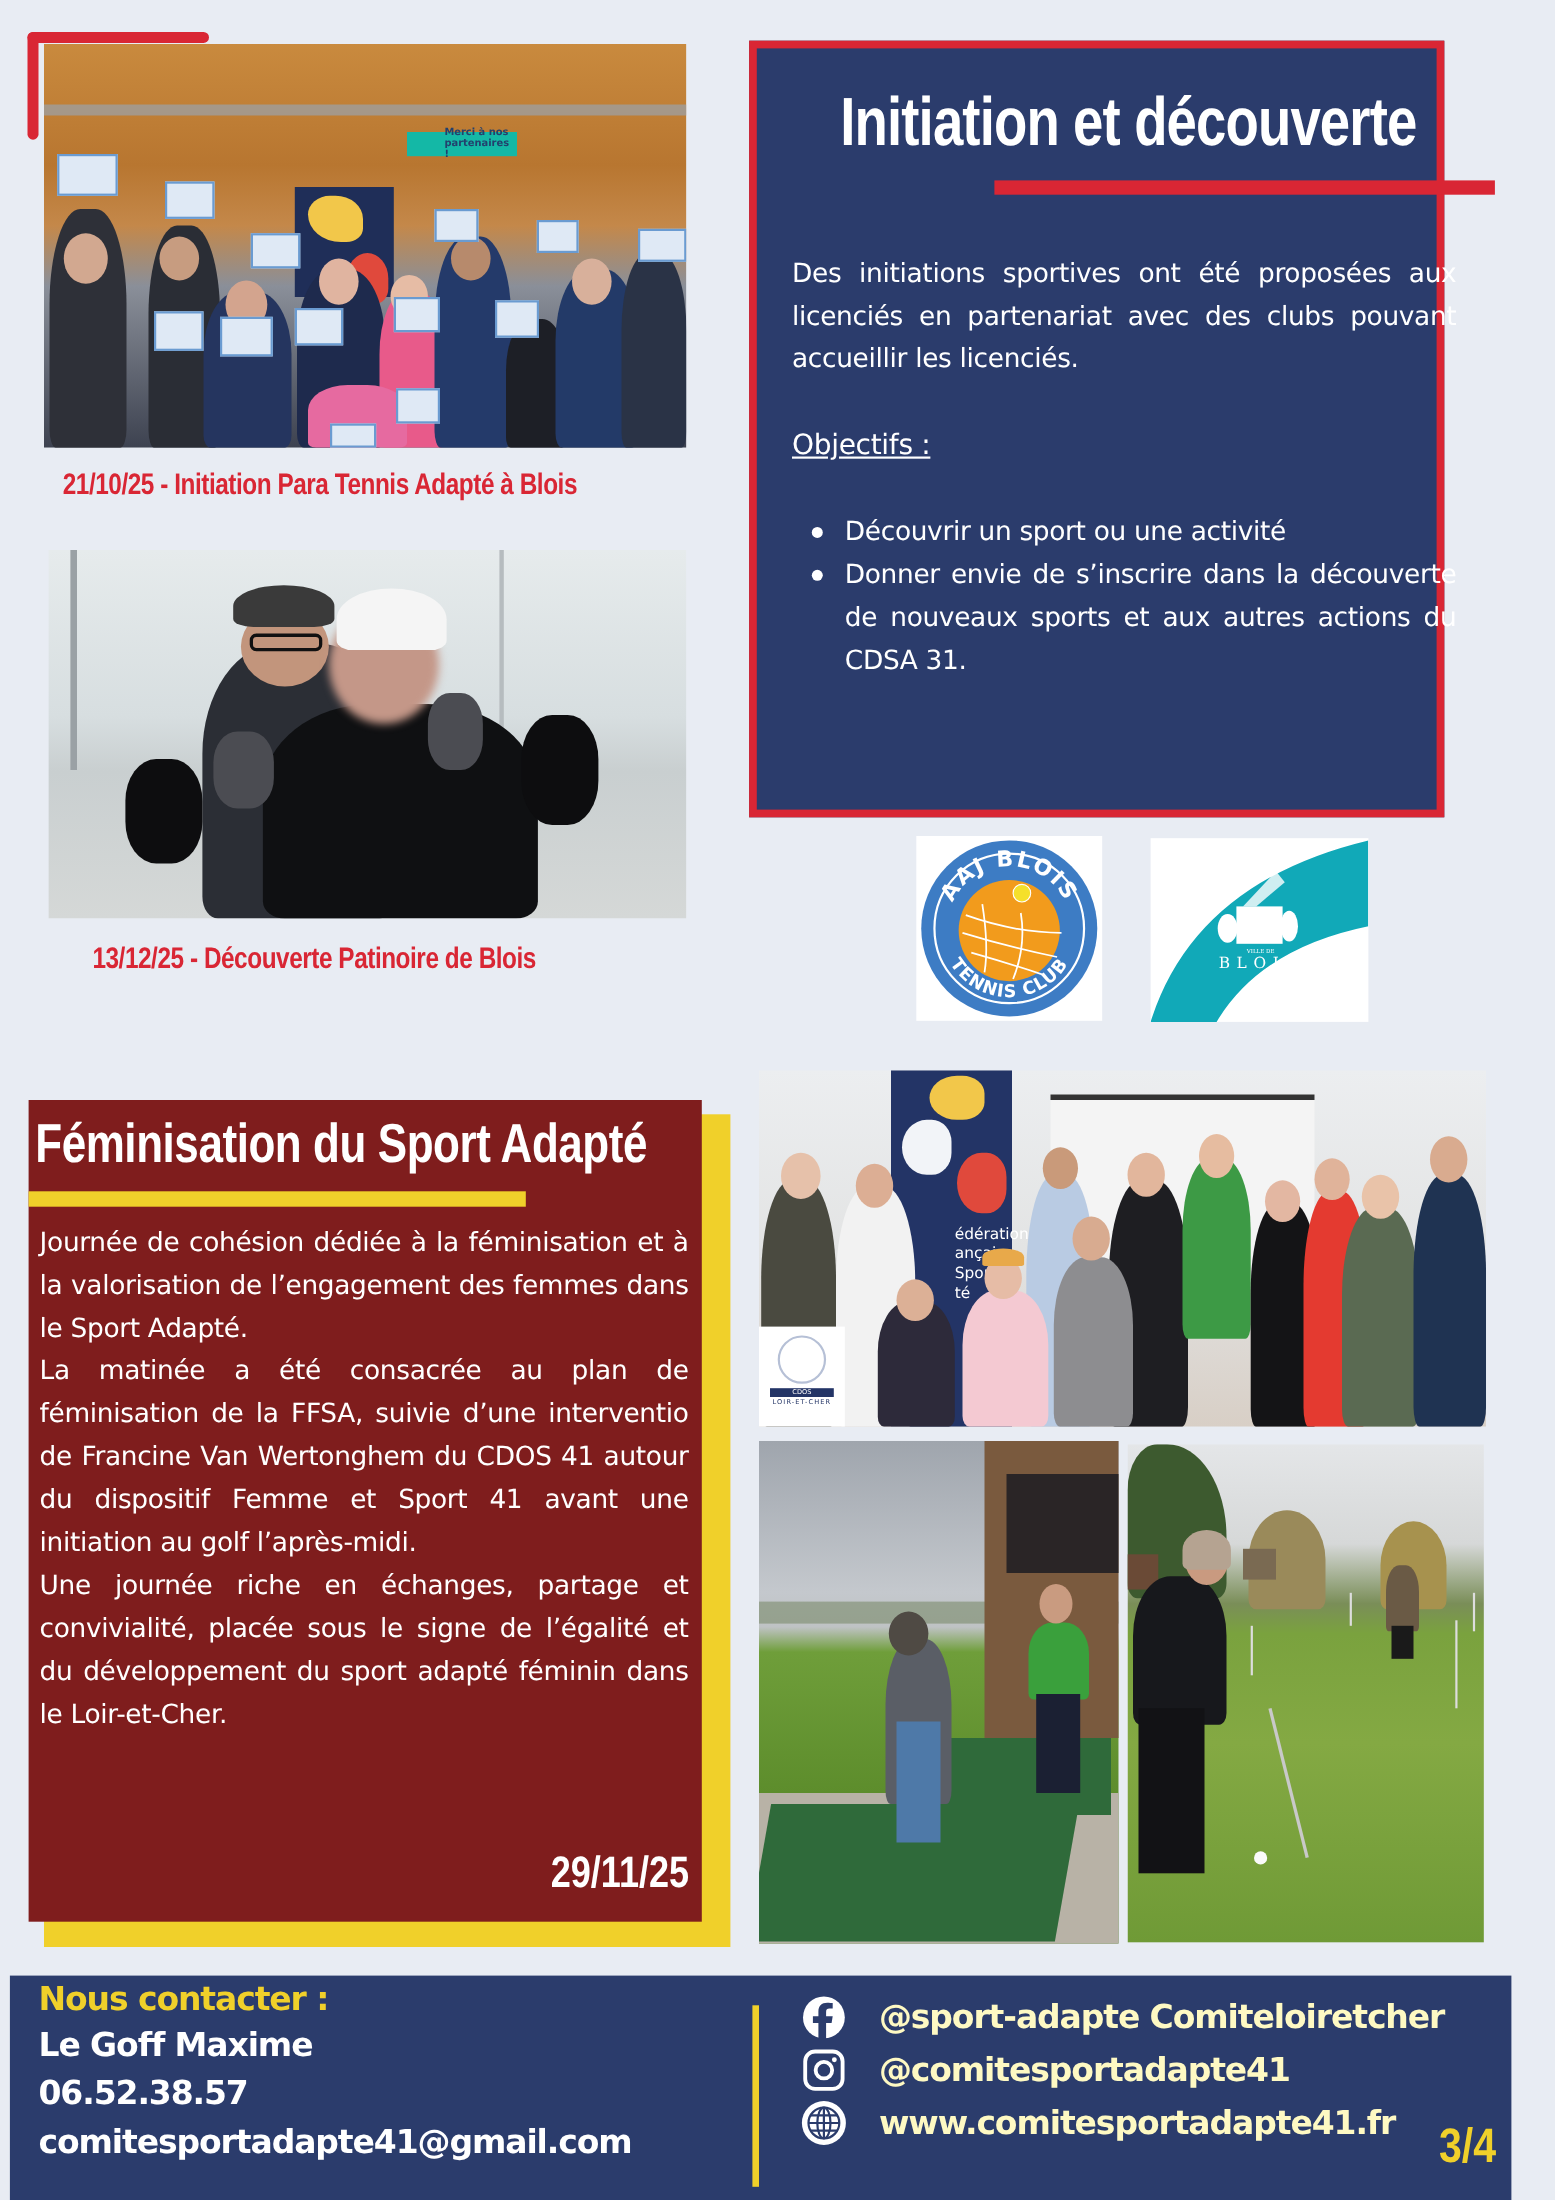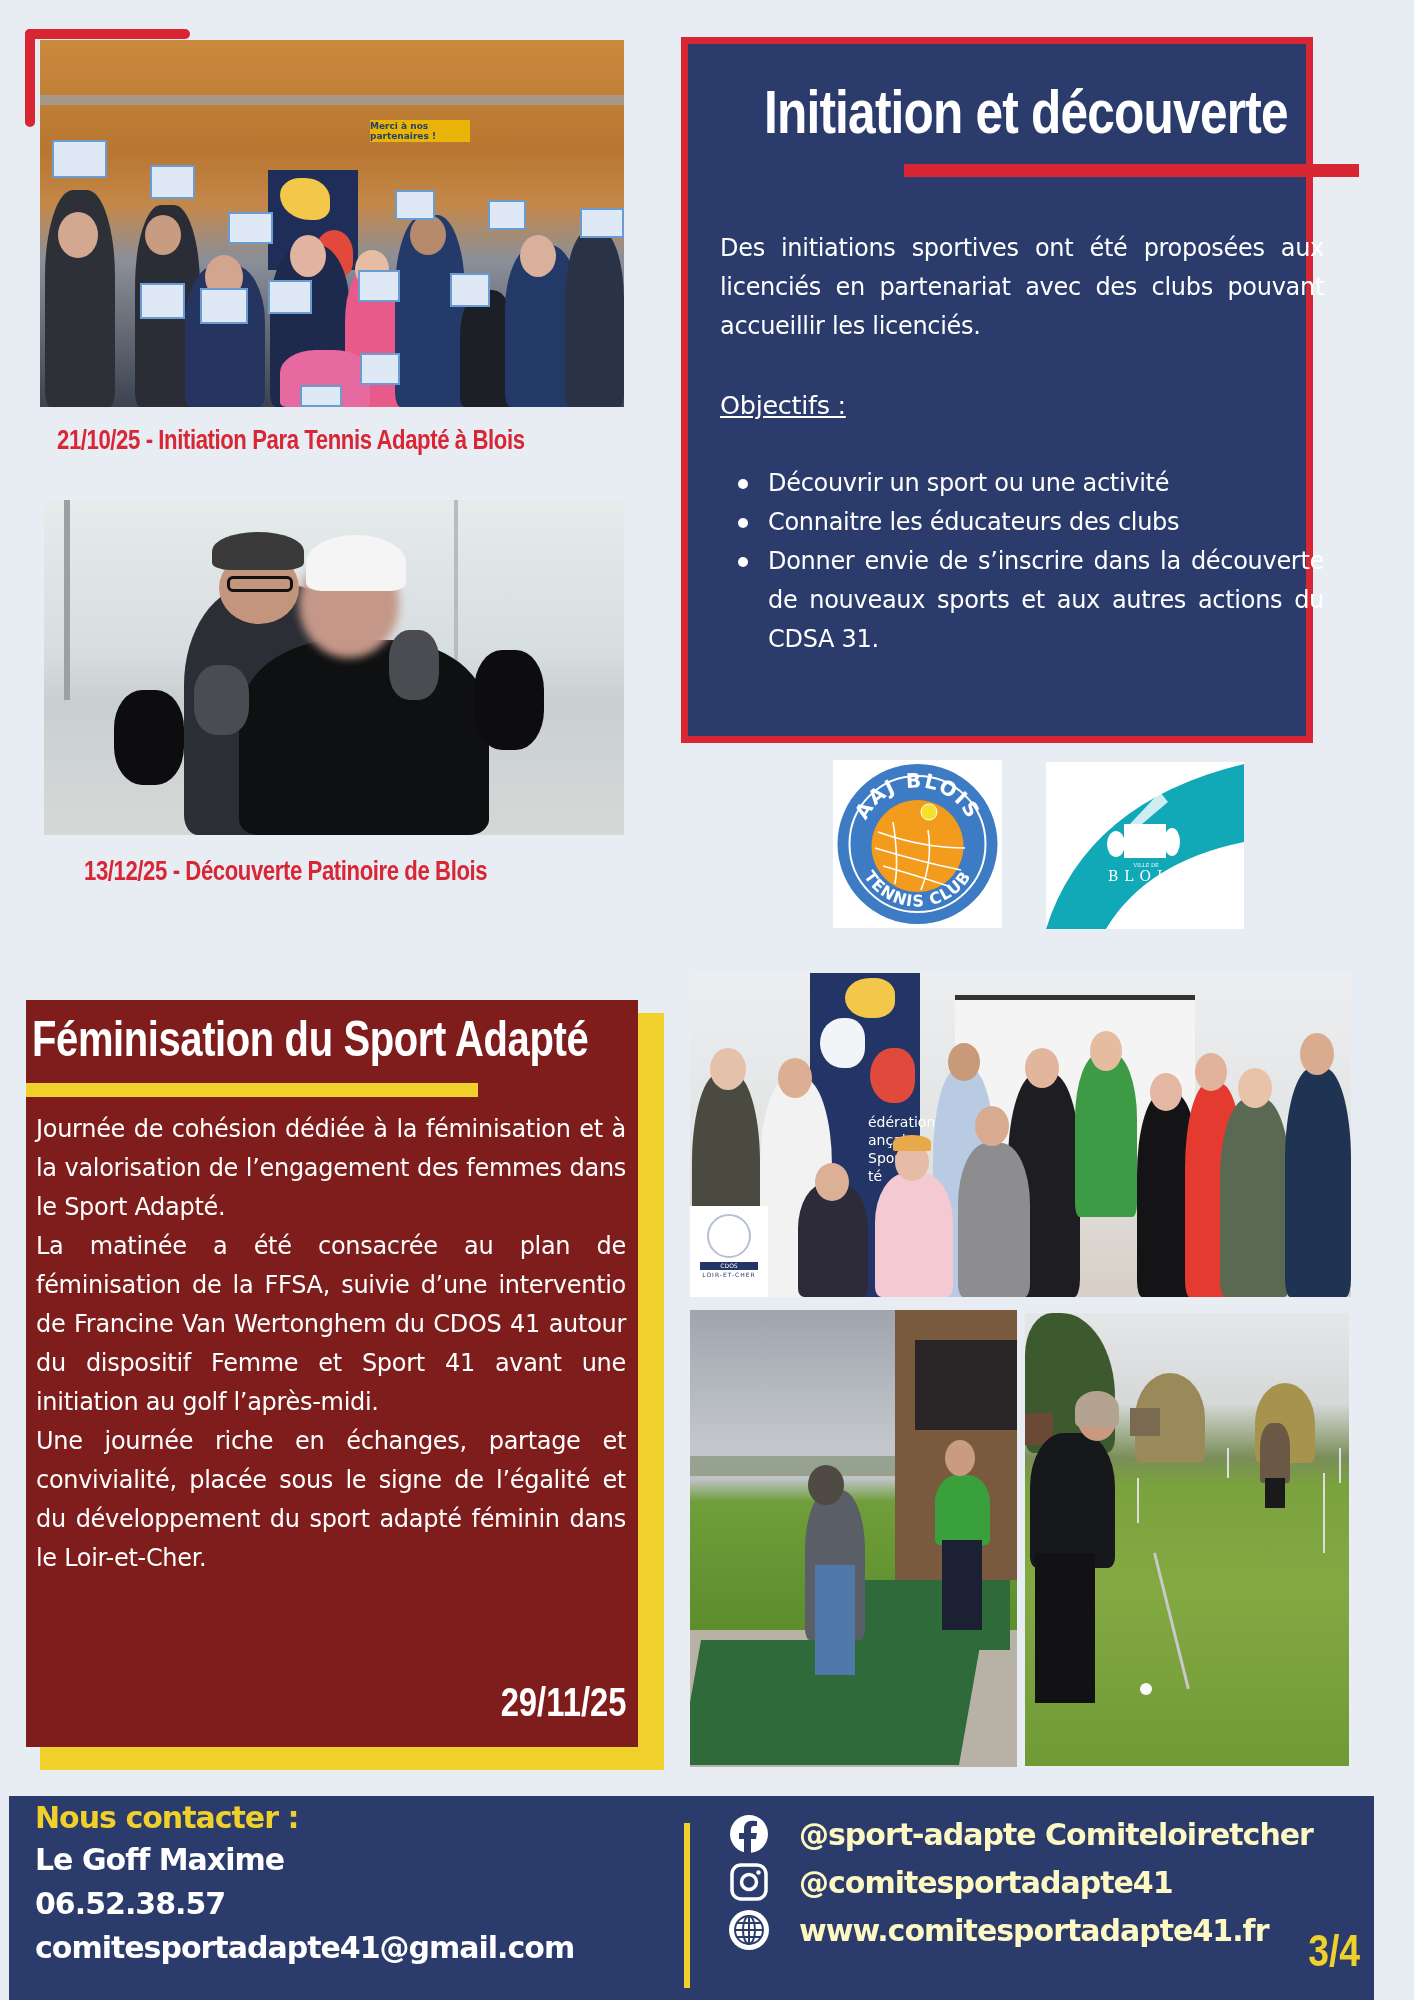--- a/index.html
+++ b/index.html
@@ -118,21 +118,21 @@
 </style>
 </head>
 <body>
 
 <div class="abs corner-h"></div>
 <div class="abs corner-v"></div>
 
 <div class="photo" style="left:40px; top:40px; width:584px; height:367px;">
   <div class="scene" style="background: linear-gradient(180deg,#c98a3e 0%,#b87630 30%,#c4884a 45%,#8a8f99 60%,#3d4250 100%);"></div>
   <div class="abs" style="left:0; top:55px; width:584px; height:10px; background:#9aa3ad; opacity:.7;"></div>
-  <div class="abs" style="left:330px; top:80px; width:100px; height:22px; background:#eab308; color:#23406d; font-size:9px; font-weight:bold; display:flex; align-items:center; justify-content:center;">Merci à nos partenaires !</div>
+  <div class="abs" style="left:330px; top:80px; width:100px; height:22px; background:#14b8a6; color:#23406d; font-size:9px; font-weight:bold; display:flex; align-items:center; justify-content:center;padding-left:34px;">Merci à nos partenaires !</div>
   <div class="abs" style="left:228px; top:130px; width:90px; height:100px; background:#1f2e58;"></div>
   <div class="abs" style="left:240px; top:138px; width:50px; height:42px; background:#f2c74a; border-radius:40% 50% 30% 60%;"></div>
   <div class="abs" style="left:275px; top:190px; width:38px; height:46px; background:#e0493c; border-radius:50% 50% 30% 40%;"></div>
 
   <div class="figure" style="left:5px; top:150px; width:70px; height:217px; background:#2e3038;"></div>
   <div class="head" style="left:18px; top:172px; width:40px; height:46px; background:#d2a890;"></div>
   <div class="figure" style="left:95px; top:165px; width:65px; height:202px; background:#2a2d35;"></div>
   <div class="head" style="left:105px; top:175px; width:36px; height:40px; background:#c79c80;"></div>
   <div class="figure" style="left:145px; top:225px; width:80px; height:142px; background:#25355f;"></div>
   <div class="head" style="left:165px; top:215px; width:38px; height:44px; background:#d3a48e;"></div>
@@ -181,21 +181,20 @@
 </div>
 <div class="caption-red" style="left:84px; top:856px;">13/12/25 - Découverte Patinoire de Blois</div>
 
 <div class="abs init-box">
   <div class="init-title">Initiation et découverte</div>
   <div class="init-underline"></div>
   <div class="init-intro body-text">Des initiations sportives ont été proposées aux licenciés en partenariat avec des clubs pouvant accueillir les licenciés.</div>
   <div class="init-obj body-text">Objectifs :</div>
   <ul class="init-list body-text">
     <li>Découvrir un sport ou une activité</li>
-    <li>Connaitre les éducateurs des clubs</li>
     <li>Donner envie de s’inscrire dans la découverte de nouveaux sports et aux autres actions du CDSA 31.</li>
   </ul>
 </div>
 
 <div class="logo-card" style="left:833px; top:760px; width:169px; height:168px;">
   <svg width="169" height="168" viewBox="0 0 169 168">
     <circle cx="84.5" cy="84" r="80" fill="#3d7cc4"></circle>
     <circle cx="84.5" cy="84" r="68" fill="none" stroke="#fff" stroke-width="2"></circle>
     <circle cx="84.5" cy="86" r="46" fill="#f29b1c"></circle>
     <circle cx="96" cy="52" r="8" fill="#f5e02b" stroke="#fff" stroke-width="1"></circle>

